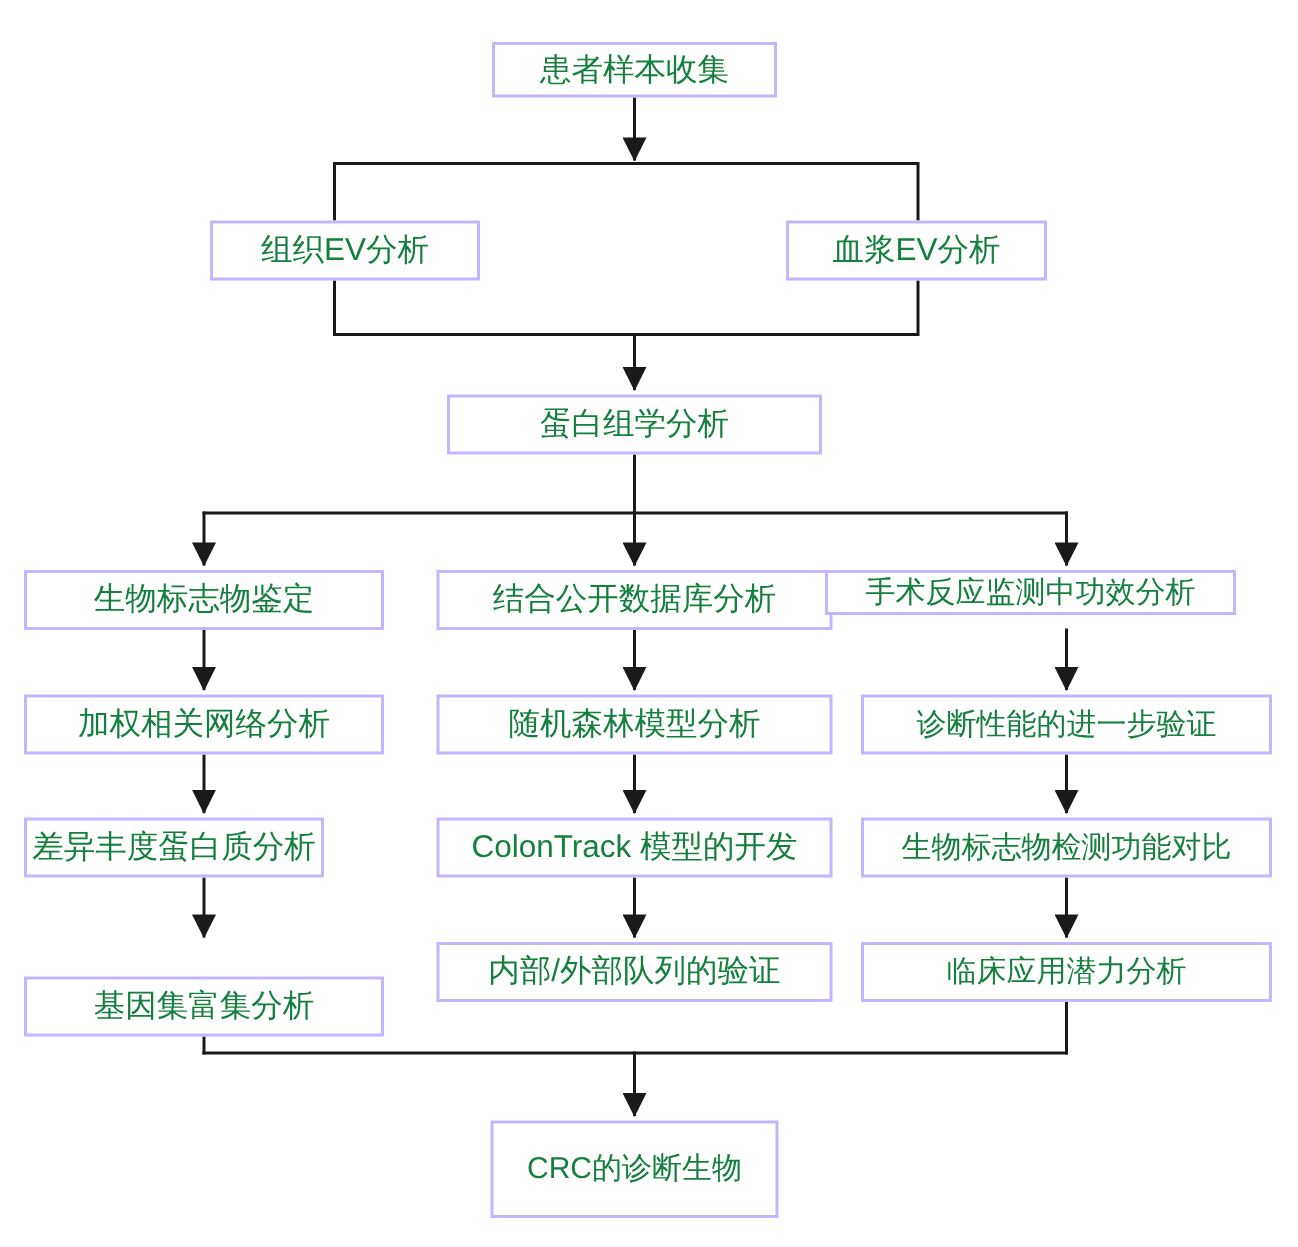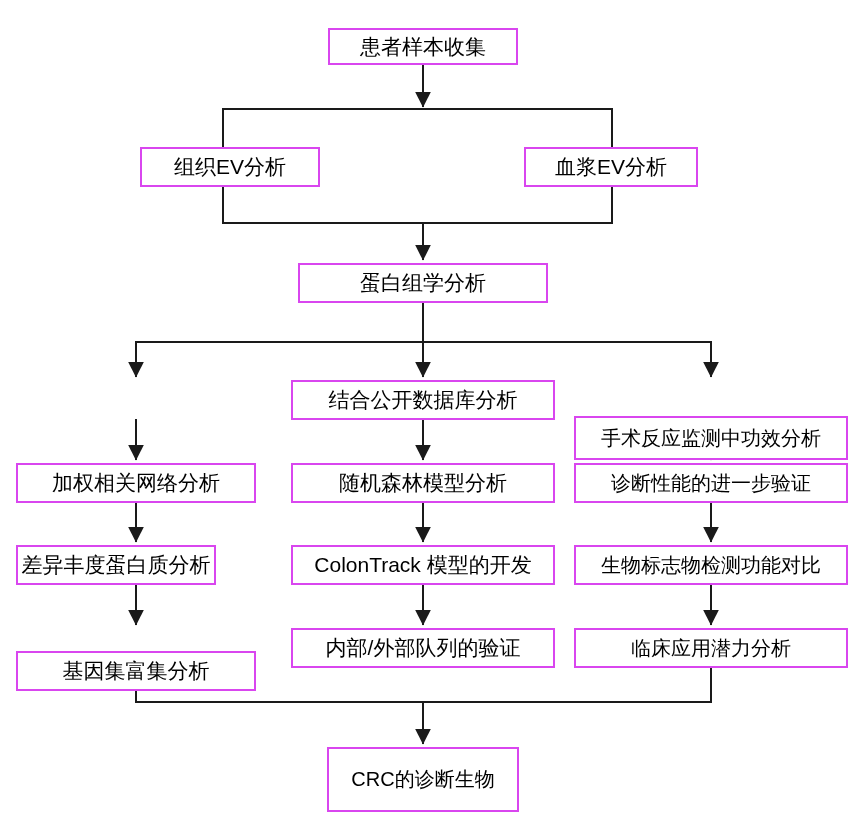--- a/index.html
+++ b/index.html
@@ -13,27 +13,27 @@
     overflow: hidden;
   }
   .connectors {
     position: absolute;
     left: 0; top: 0;
     width: 865px; height: 831px;
   }
   .node {
     position: absolute;
     background: #ffffff;
-    border: 2px solid #d946ef;
+    border: 2px solid #c4b5fd;
     display: flex;
     align-items: center;
     justify-content: center;
     text-align: center;
     font-size: 21px;
-    color: #000000;
+    color: #15803d;
     line-height: 1.2;
     white-space: nowrap;
   }
   .node.small { font-size: 20px; }
   .node.final {
     flex-direction: column;
     font-size: 20px;
     line-height: 1.45;
     white-space: normal;
   }
@@ -82,30 +82,31 @@
   </svg>
 
   <div class="node" style="left:328px; top:28px; width:190px; height:37px;">患者样本收集</div>
 
   <div class="node" style="left:140px; top:147px; width:180px; height:40px;">组织EV分析</div>
 
   <div class="node" style="left:524px; top:147px; width:174px; height:40px;">血浆EV分析</div>
 
   <div class="node" style="left:298px; top:263px; width:250px; height:40px;">蛋白组学分析</div>
 
+  <div class="node" style="left:16px; top:380px; width:240px; height:40px;">生物标志物鉴定</div>
   <div class="node" style="left:16px; top:463px; width:240px; height:40px;">加权相关网络分析</div>
   <div class="node" style="left:16px; top:545px; width:200px; height:40px;">差异丰度蛋白质分析</div>
   <div class="node" style="left:16px; top:651px; width:240px; height:40px;">基因集富集分析</div>
 
   <div class="node" style="left:291px; top:380px; width:264px; height:40px;">结合公开数据库分析</div>
   <div class="node" style="left:291px; top:463px; width:264px; height:40px;">随机森林模型分析</div>
   <div class="node" style="left:291px; top:545px; width:264px; height:40px;">ColonTrack 模型的开发</div>
   <div class="node" style="left:291px; top:628px; width:264px; height:40px;">内部/外部队列的验证</div>
 
-  <div class="node small" style="left:574px; top:380px; width:274px; height:44px;margin-top:36px;">手术反应监测中功效分析</div>
+  <div class="node small" style="left:550px; top:380px; width:274px; height:30px;">手术反应监测中功效分析</div>
   <div class="node small" style="left:574px; top:463px; width:274px; height:40px;">诊断性能的进一步验证</div>
   <div class="node small" style="left:574px; top:545px; width:274px; height:40px;text-align:center;">生物标志物检测功能对比</div>
   <div class="node small" style="left:574px; top:628px; width:274px; height:40px;">临床应用潜力分析</div>
 
   <div class="node final" style="left:327px; top:747px; width:192px; height:65px;align-items:center;">
     <span>CRC的诊断生物</span>
   </div>
 
 </div>
 

